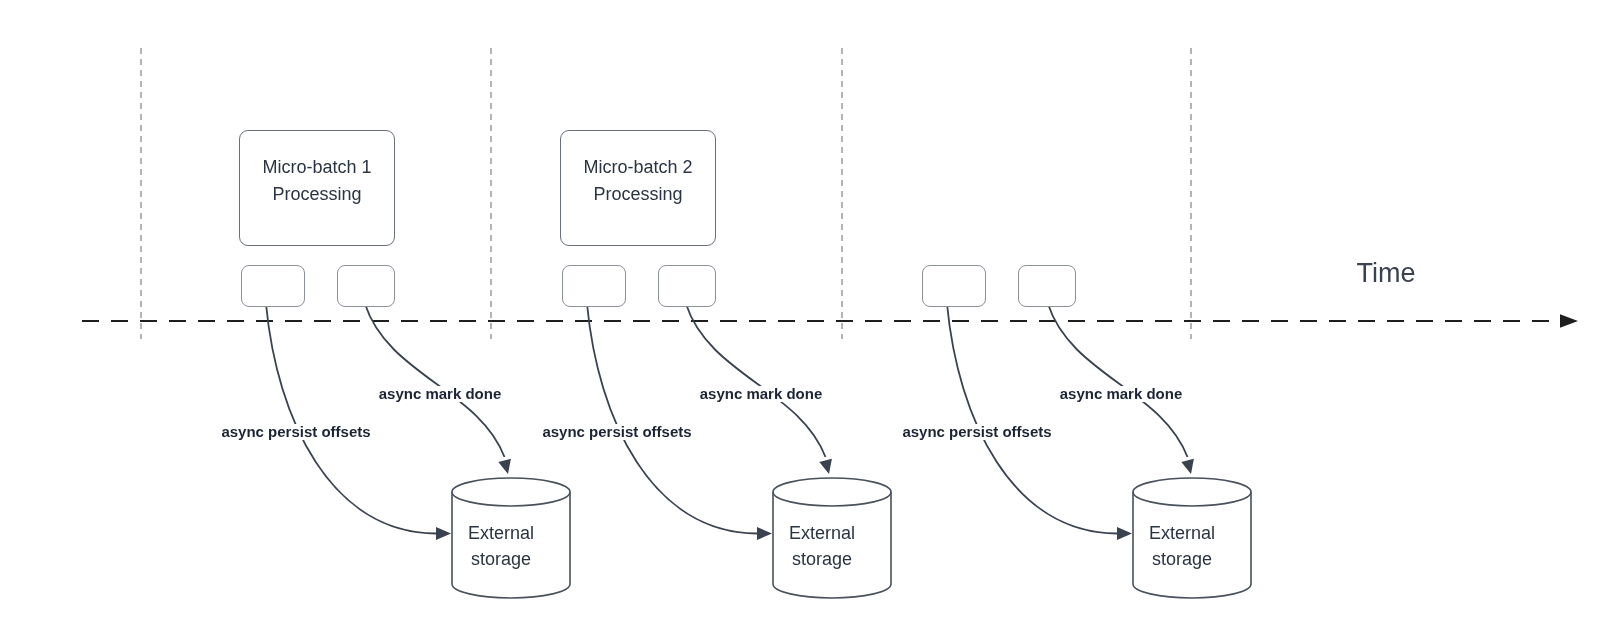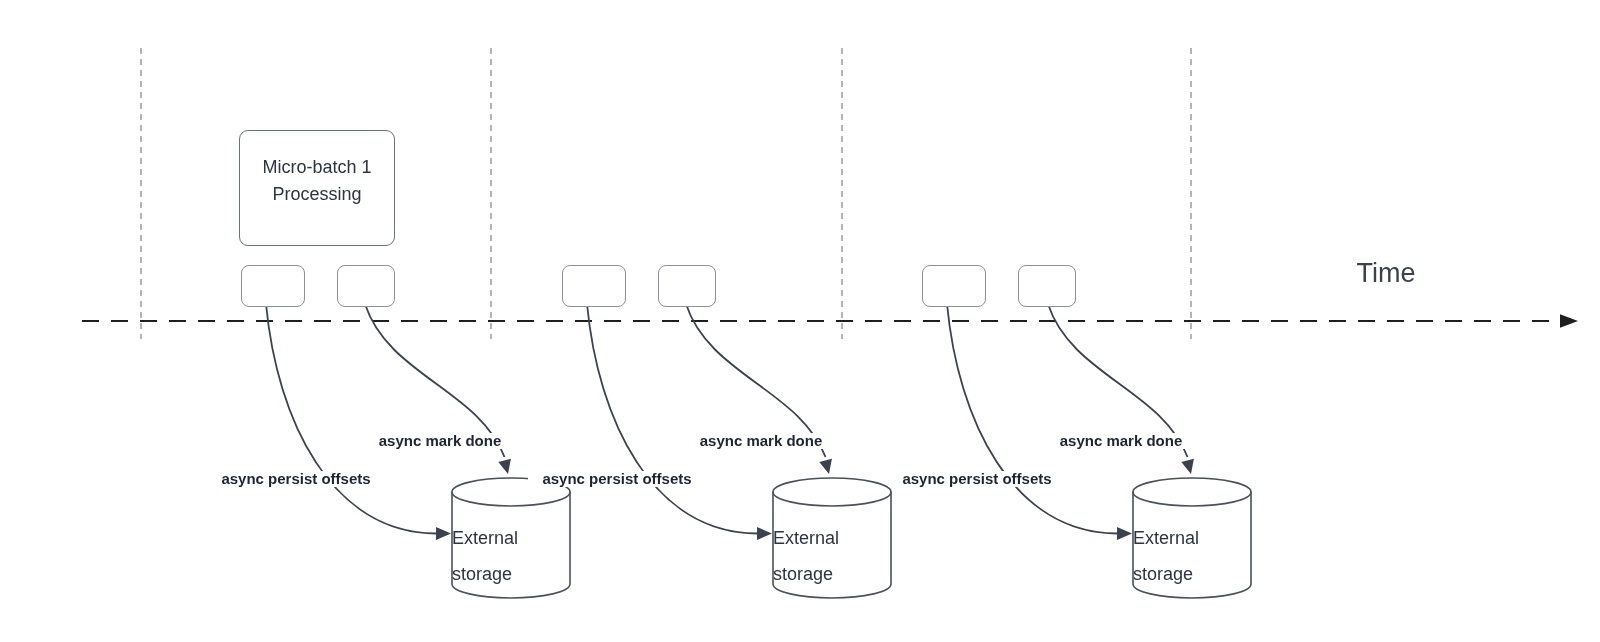--- a/index.html
+++ b/index.html
@@ -42,27 +42,27 @@
   }
   .sbox{
     position:absolute;top:261px;height:42px;box-sizing:border-box;
     border:1px solid var(--c-stroke_small);border-radius:8px;background:var(--c-bg);
   }
   .sbox-a{left:2px;width:64px;}
   .sbox-b{left:98px;width:58px;}
   .flow-label{
     position:absolute;font-size:15px;font-weight:bold;color:var(--c-label);
     white-space:nowrap;text-align:center;background:var(--c-bg);
-    padding:0 2px;line-height:16px;margin-top:47px;
+    padding:0 2px;line-height:16px;
   }
   .plabel{left:-32px;top:420px;width:174px;}
   .dlabel{left:124px;top:382px;width:150px;}
   .storage-label{
     position:absolute;left:213px;top:516px;width:98px;height:52px;
-    font-size:18px;line-height:36px;color:var(--c-ink);
+    text-align:center;font-size:18px;line-height:26px;color:var(--c-ink);
   }
   .time-label{
     position:absolute;left:1336px;top:258px;width:100px;
     text-align:center;font-size:27px;color:var(--c-stroke_curve);
   }
 </style>
 </head>
 <body>
 
 <div id="canvas">
@@ -110,20 +110,23 @@
       <span>Micro-batch 1 Processing</span>
     </div>
     <div class="sbox sbox-a"></div>
     <div class="sbox sbox-b"></div>
     <div class="flow-label plabel">async persist offsets</div>
     <div class="flow-label dlabel">async mark done</div>
     <div class="storage-label">External storage</div>
   </div>
 
   <div class="group" style="left:560px">
+    <div class="mbox">
+      <span>Micro-batch 2 Processing</span>
+    </div>
     <div class="sbox sbox-a"></div>
     <div class="sbox sbox-b"></div>
     <div class="flow-label plabel">async persist offsets</div>
     <div class="flow-label dlabel">async mark done</div>
     <div class="storage-label">External storage</div>
   </div>
 
   <div class="group" style="left:920px">
     <div class="sbox sbox-a"></div>
     <div class="sbox sbox-b"></div>

